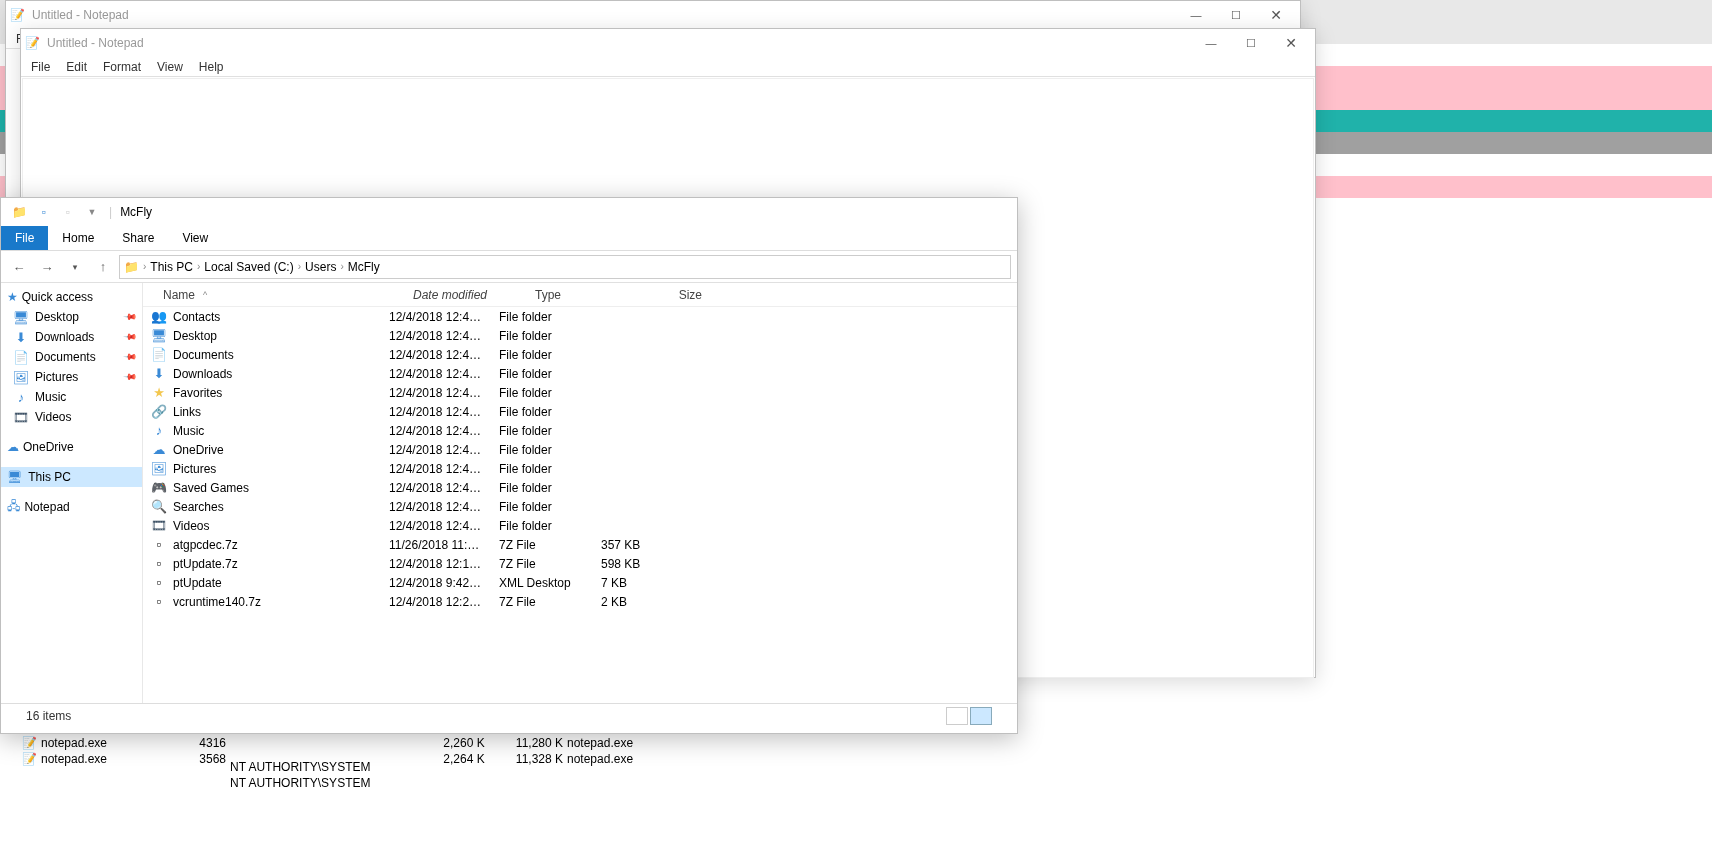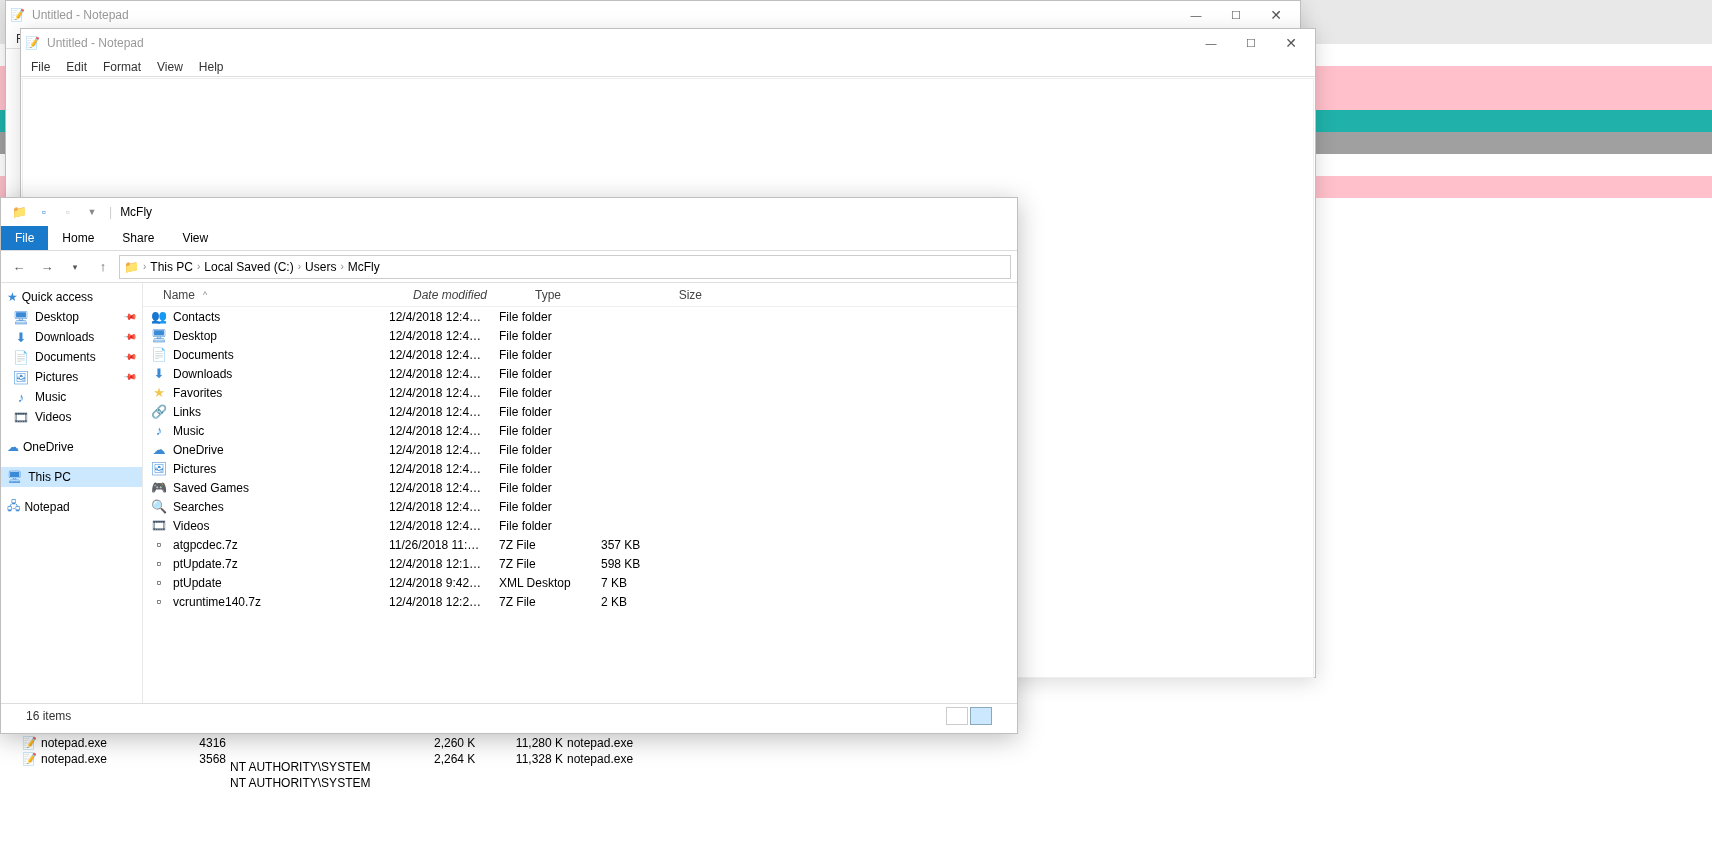--- a/index.html
+++ b/index.html
@@ -81,21 +81,21 @@
 #cmd .titlebar .winbtn { color: #000; }
 #cmd pre { font-family: Consolas, monospace; font-size: 13px; line-height: 14.7px; color: #ccc; padding: 6px 4px; white-space: pre; overflow: hidden; }
 .cursor-blk { display: inline-block; width: 8px; height: 3px; background: #ccc; vertical-align: bottom; margin-bottom: 1px; }
 
 
 #proclist { position: absolute; left: 2px; top: 735px; width: 700px; font-size: 12px; z-index: 0; }
 .proc-row { display: flex; align-items: center; height: 16px; gap: 4px; }
 .proc-row .pn { width: 180px; display: flex; align-items: center; gap: 4px; padding-left: 20px; }
 .proc-row .pid { width: 40px; text-align: right; }
 .proc-row .usr { width: 200px; margin-top: 48px; }
-.proc-row .m1 { width: 60px; text-align: left; }
+.proc-row .m1 { width: 60px; text-align: center; }
 .proc-row .m2 { width: 65px; text-align: right; }
 .proc-row .pn2 { width: 120px; }
 
 
 .c-blue { color: #3a8ad6; }
 .c-yellow { color: #f3c74f; }
 .c-navy { color: #34495e; }
 </style>
 </head>
 <body>

